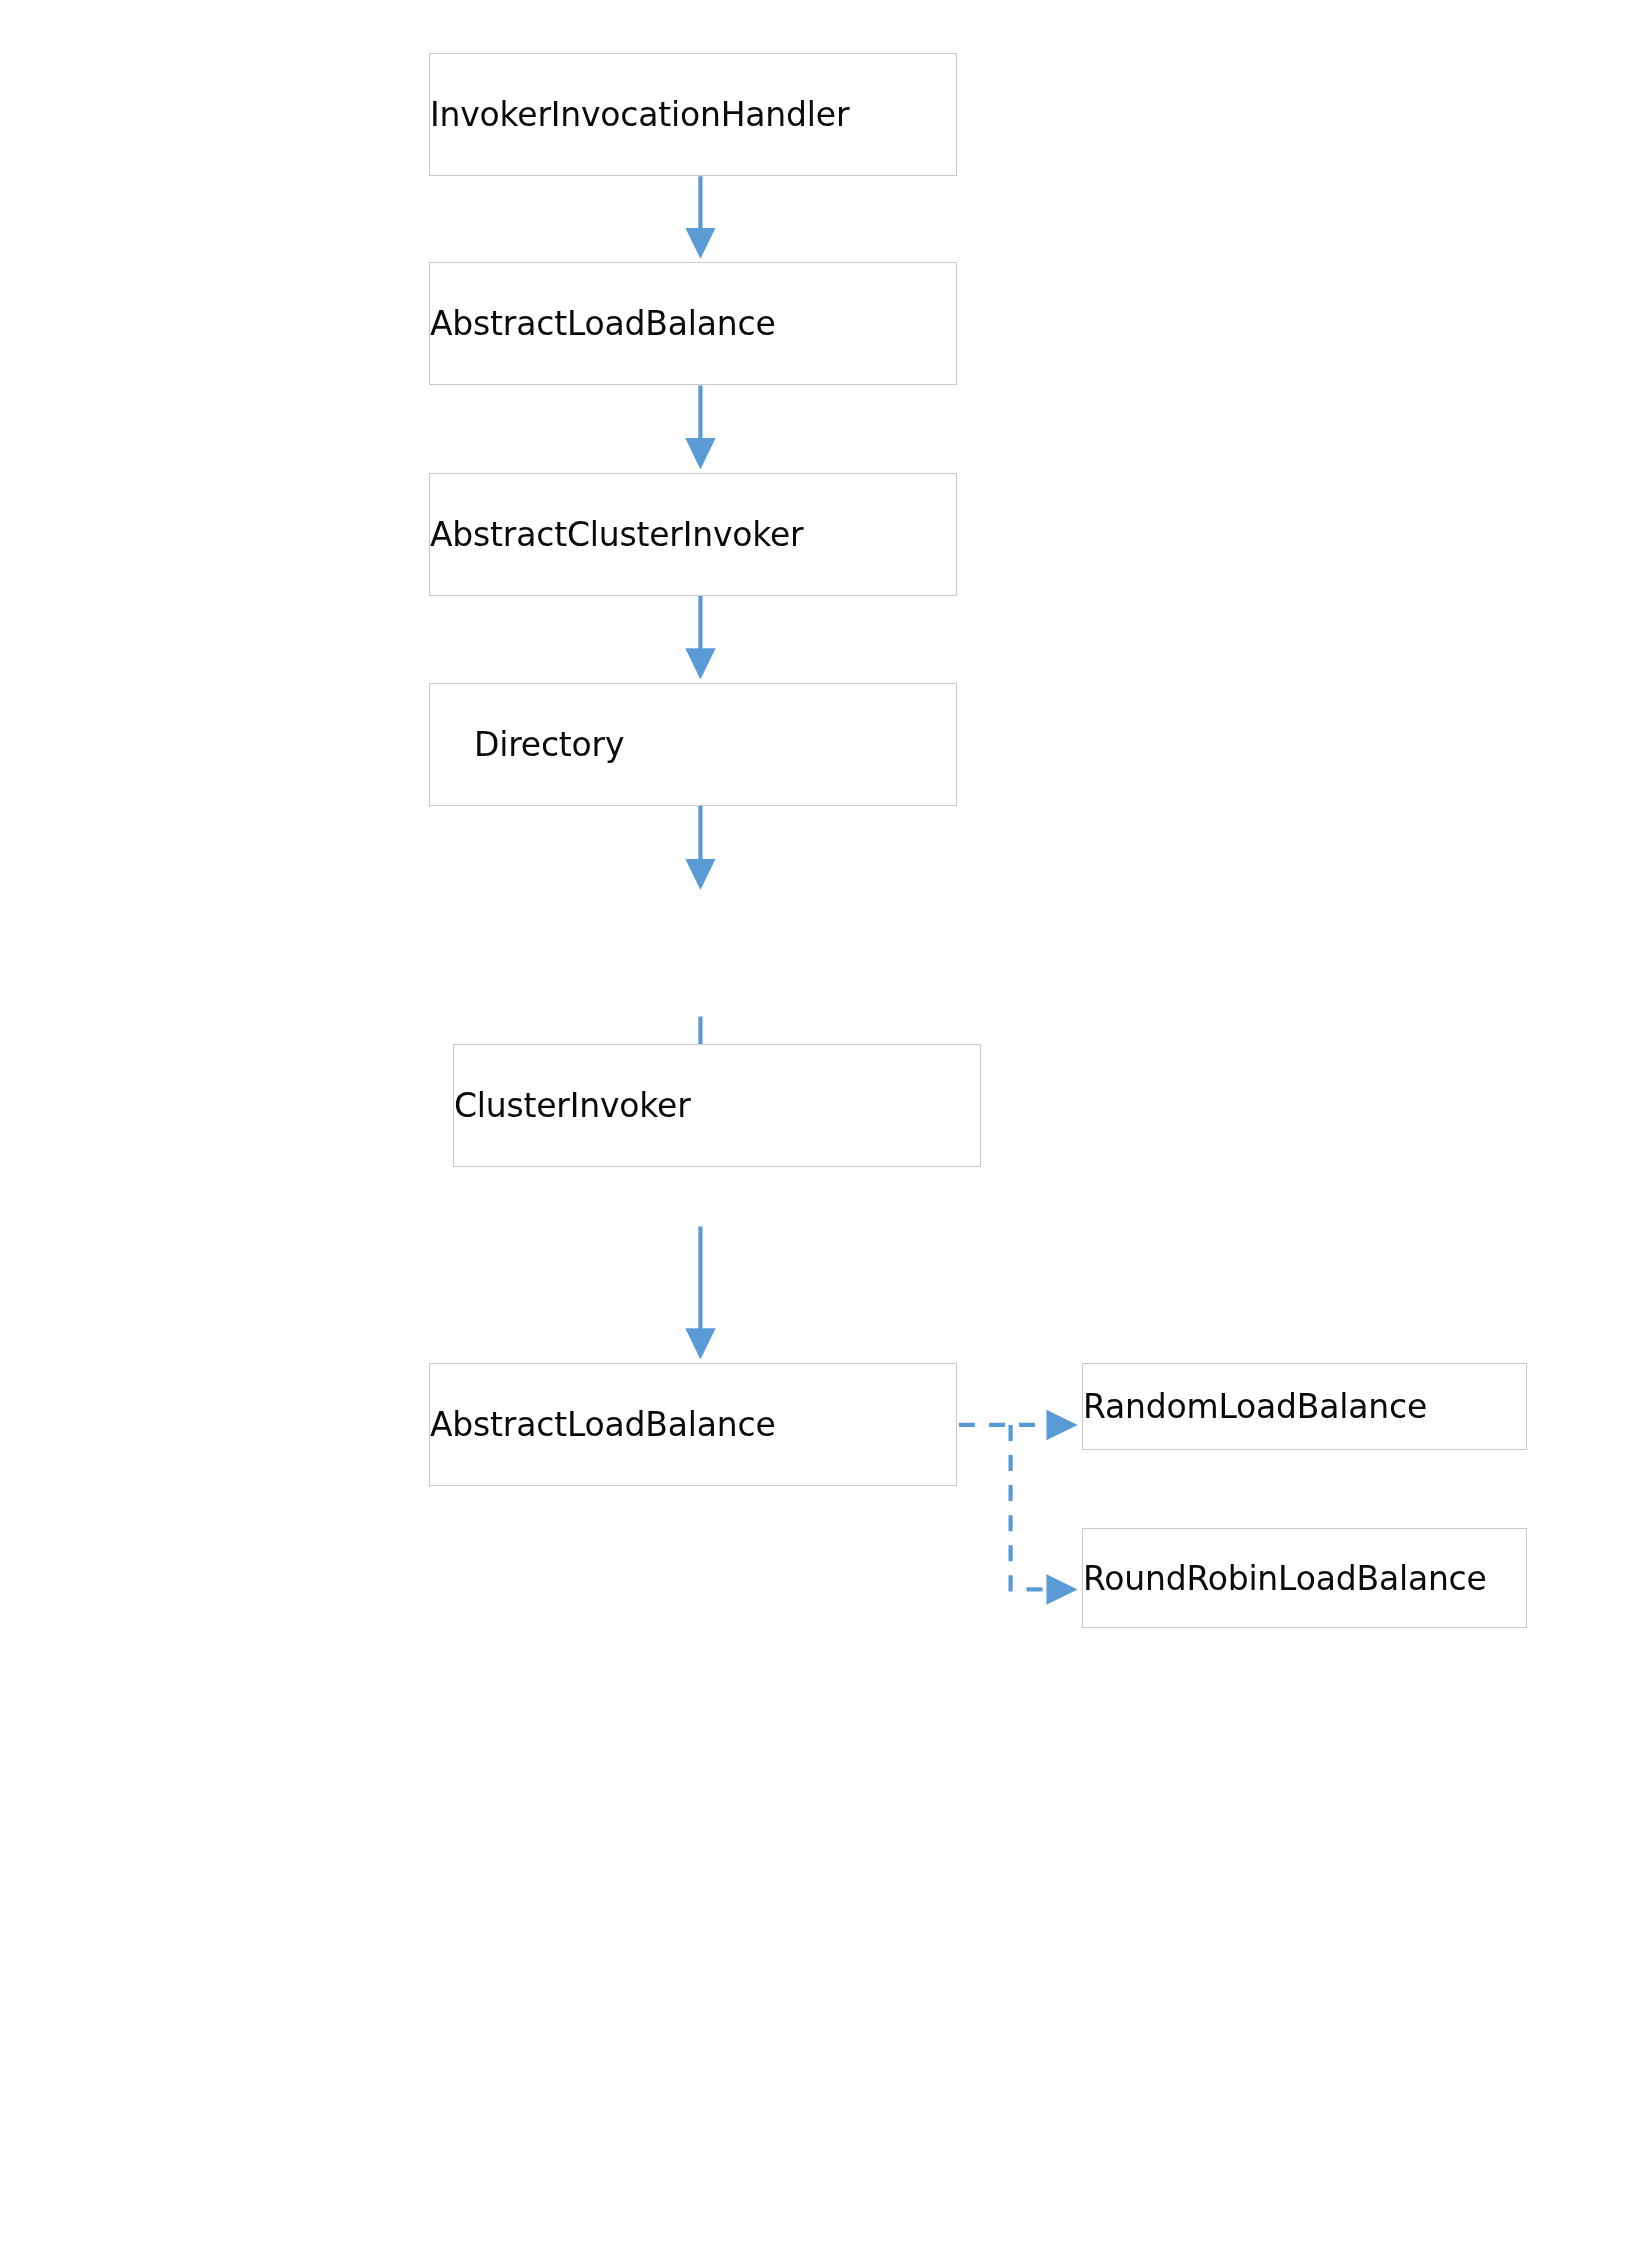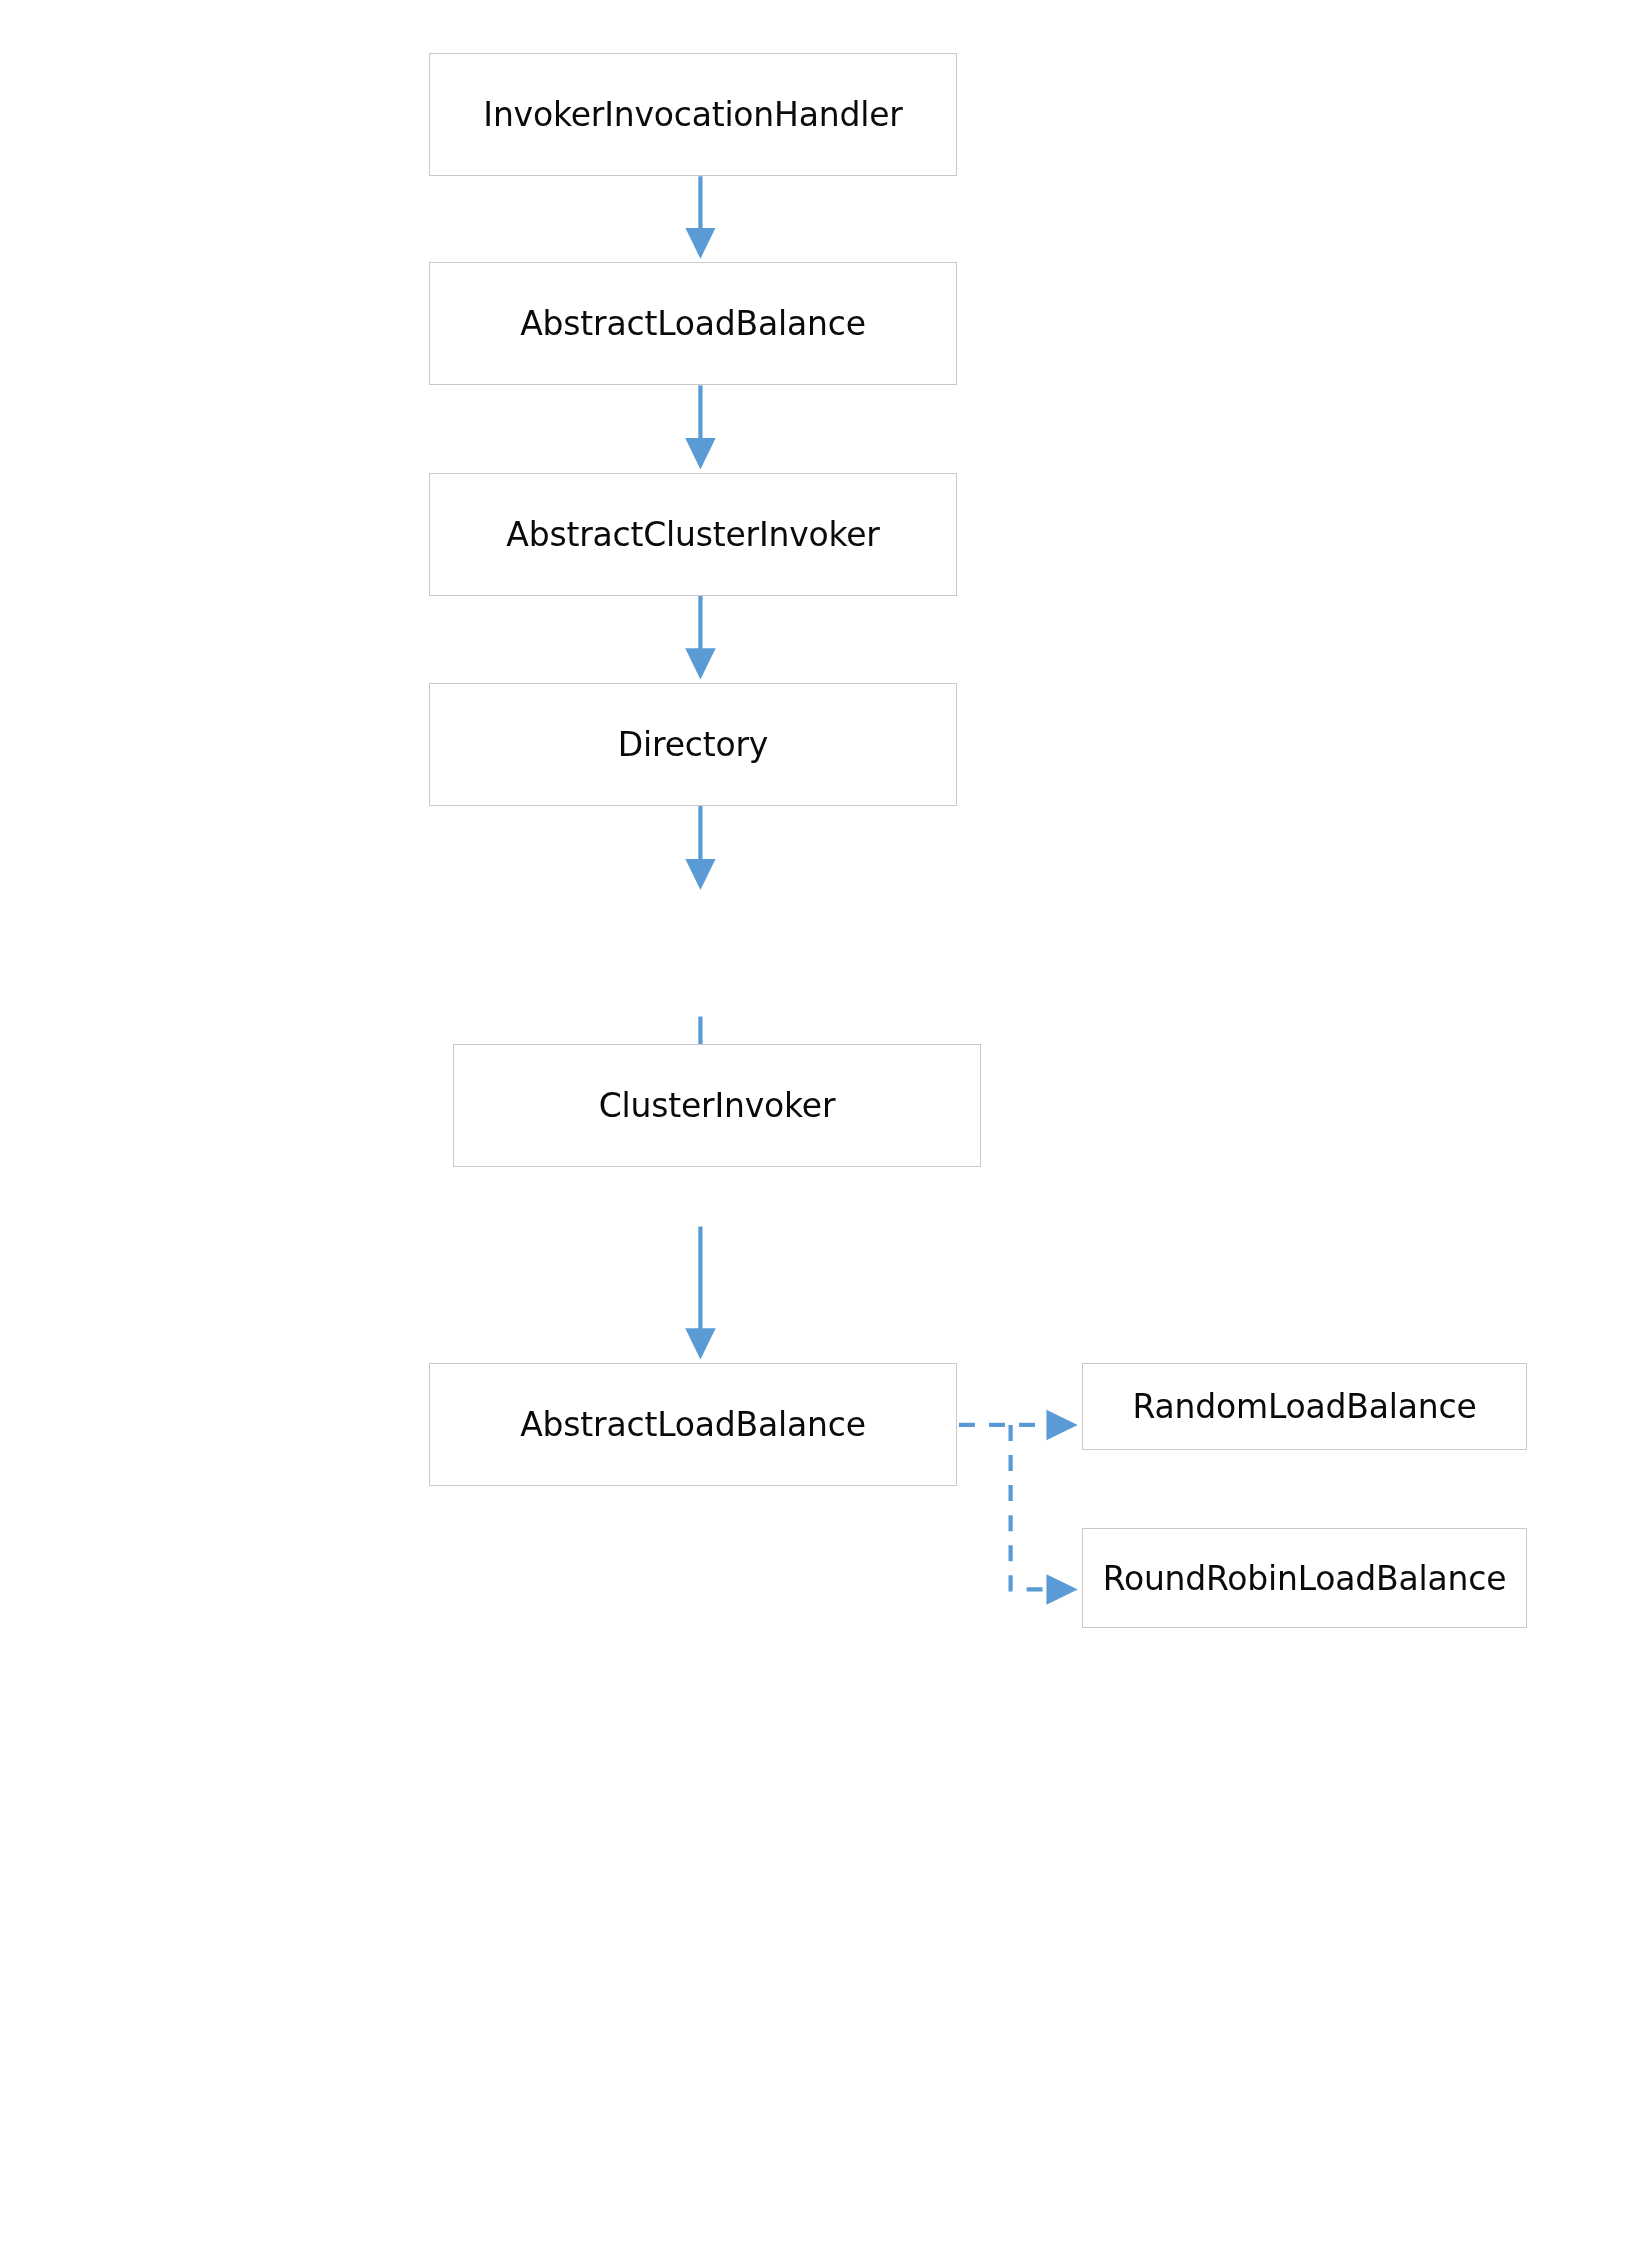--- a/index.html
+++ b/index.html
@@ -15,21 +15,21 @@
     overflow: hidden;
     font-family: "DejaVu Sans", "Liberation Sans", sans-serif;
   }
   .node {
     position: absolute;
     box-sizing: border-box;
     border: 1.4px solid #c9c9c9;
     background: #ffffff;
     display: flex;
     align-items: center;
-    justify-content: center;
+    justify-content: flex-start;
   }
   .node-label {
     font-size: 33px;
     color: #0a0a0a;
     white-space: nowrap;
     line-height: 1;
     letter-spacing: -0.2px;
     font-weight: 400;
   }
   .edge-svg {
@@ -91,21 +91,21 @@
   </div>
 
   <div class="node" style="left:429px; top:262px; width:528px; height:123px;">
     <span class="node-label">AbstractLoadBalance</span>
   </div>
 
   <div class="node" style="left:429px; top:473px; width:528px; height:123px;">
     <span class="node-label">AbstractClusterInvoker</span>
   </div>
 
-  <div class="node" style="left:429px; top:683px; width:528px; height:123px;">
+  <div class="node" style="left:429px; top:683px; width:528px; height:123px;padding-left:44px;">
     <span class="node-label">Directory</span>
   </div>
 
 
   <div class="node" style="left:429px; top:1044px; width:528px; height:123px;margin-left:24px;">
     <span class="node-label">ClusterInvoker</span>
   </div>
 
   <div class="node" style="left:429px; top:1363px; width:528px; height:123px;">
     <span class="node-label">AbstractLoadBalance</span>

